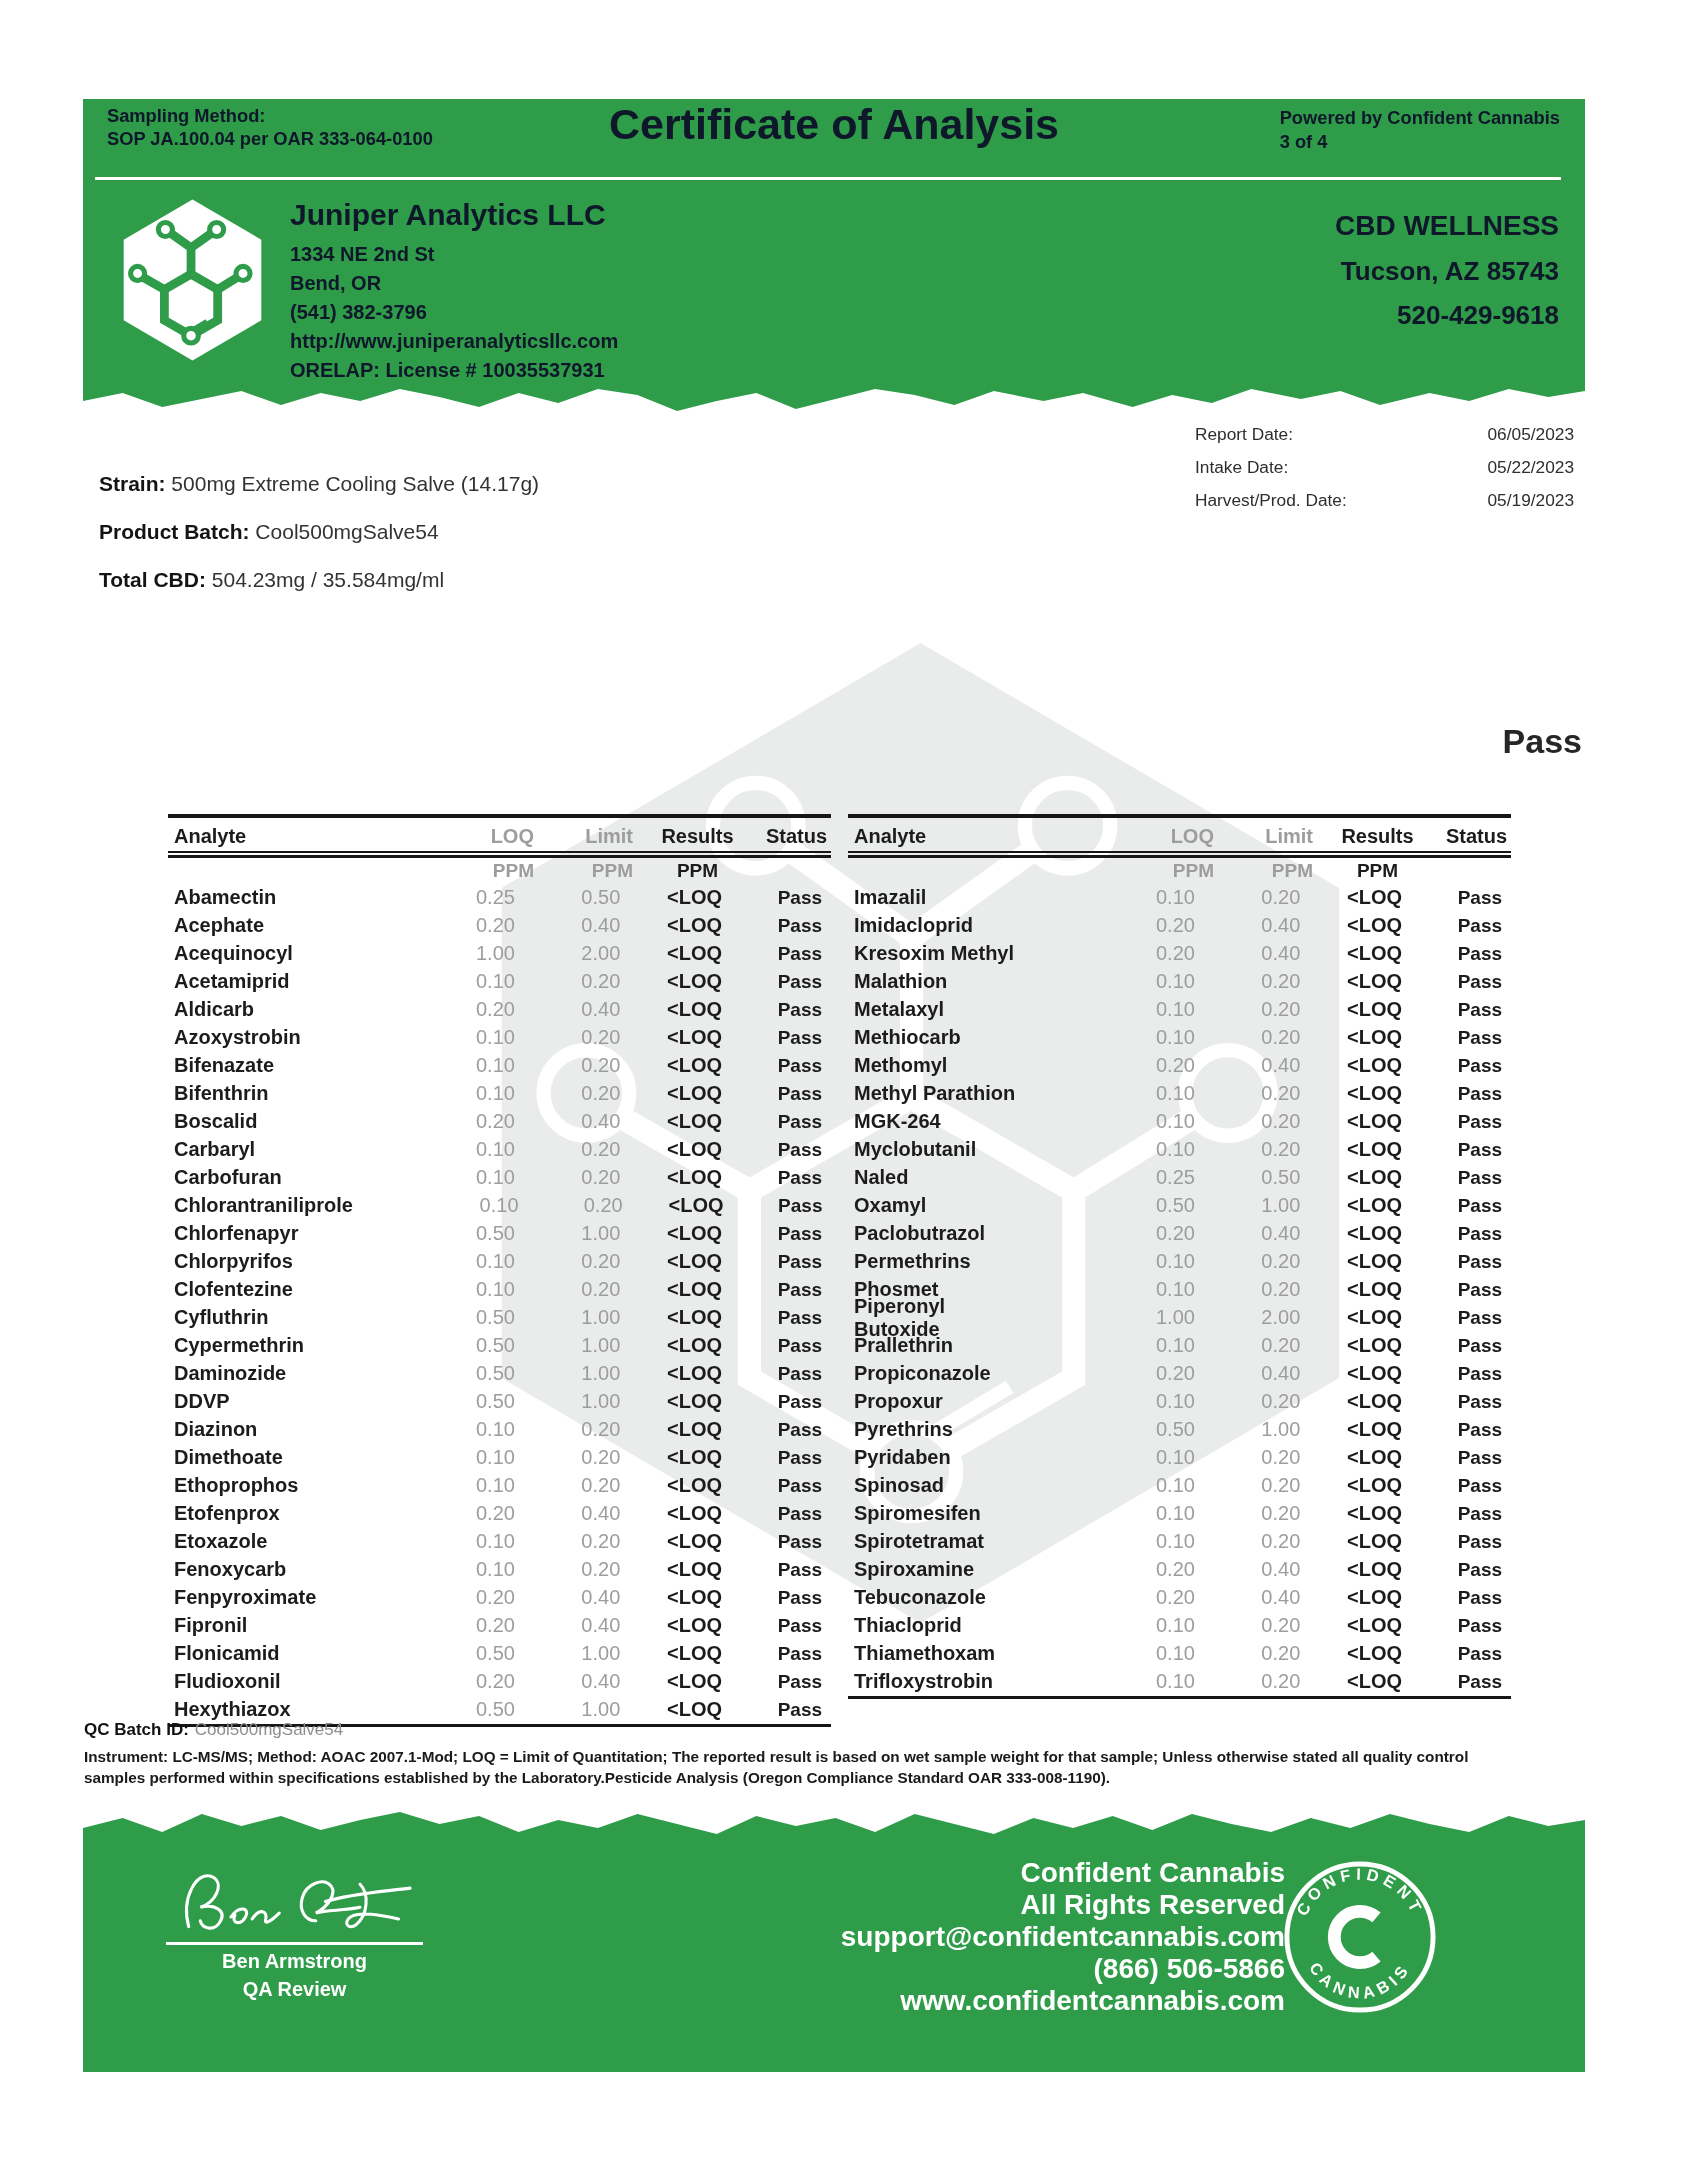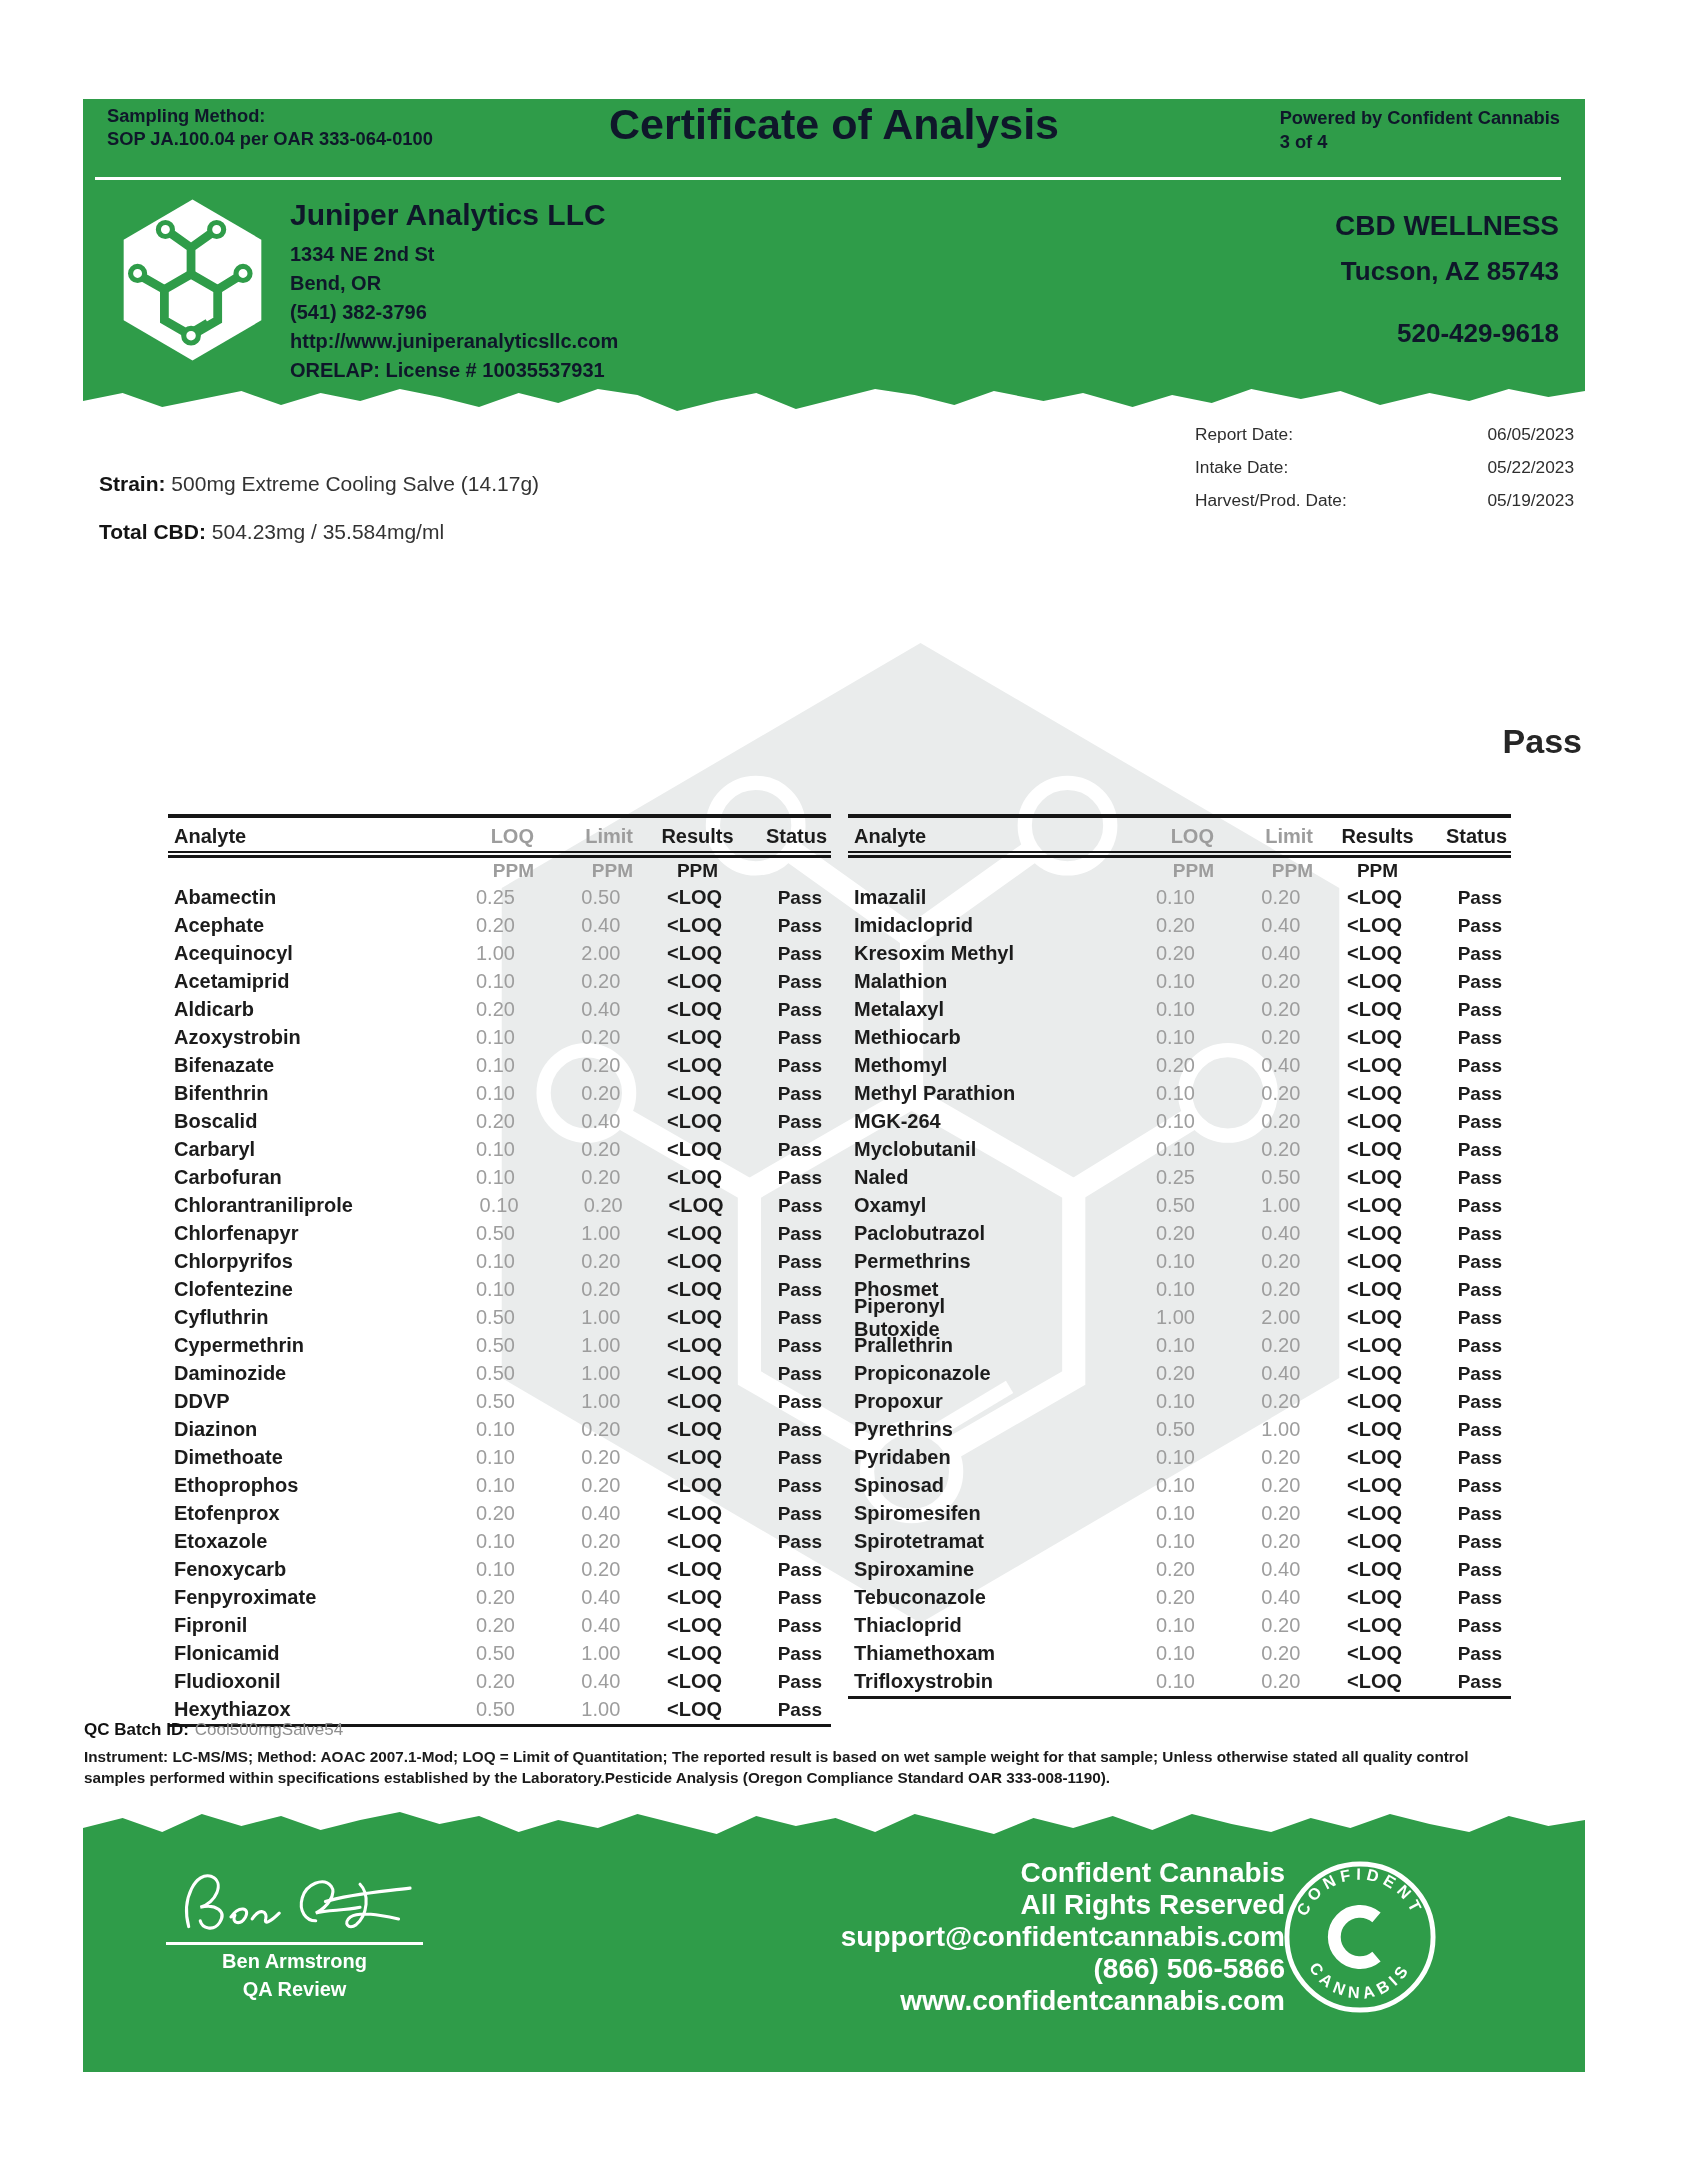--- a/index.html
+++ b/index.html
@@ -16,21 +16,21 @@
   .sampling { position:absolute; left:24px; top:5px; font-size:18.3px; font-weight:700; line-height:23px; }
   .coa-title { position:absolute; left:0; top:1px; width:100%; text-align:center; font-size:43px; font-weight:700; }
   .powered { position:absolute; right:25px; top:7px; font-size:18.3px; font-weight:700; line-height:24px; }
   .hdr-divider { position:absolute; left:12px; right:24px; top:78px; height:2.5px; background:#fff; }
   .ja-logo { position:absolute; left:36px; top:99px; width:147px; height:164px; }
   .lab-block { position:absolute; left:207px; top:99px; }
   .lab-name { font-size:30px; font-weight:700; }
   .lab-lines { margin-top:8px; font-size:20px; font-weight:700; line-height:29px; }
   .client-name { position:absolute; right:26px; top:111px; font-size:28px; font-weight:700; text-align:right; }
   .client-loc  { position:absolute; right:26px; top:157px; font-size:26px; font-weight:700; text-align:right; }
-  .client-phone{ position:absolute; right:26px; top:219px; font-size:26px; font-weight:700; text-align:right; }
+  .client-phone{ position:absolute; right:26px; top:201px; font-size:26px; font-weight:700; text-align:right; }
   
   .report-meta { position:absolute; left:1195px; top:424px; width:379px; font-size:17.3px; color:#2e2e2e; }
   .meta-row { display:flex; justify-content:space-between; height:33px; align-items:flex-start; }
   
   .sample { position:absolute; left:99px; top:472px; font-size:21px; color:#333; }
   .sample-row { height:48px; }
   .sample-row b { color:#141414; }
   
   .overall-pass { position:absolute; left:1386px; top:722px; width:196px; text-align:right;
     font-size:34px; font-weight:700; color:#262626; }
@@ -146,20 +146,24 @@
       <span>05/19/2023</span>
     </div>
   </div>
 
   <div class="sample">
     <div class="sample-row">
       <b>Strain:</b>
       <span>500mg Extreme Cooling Salve (14.17g)</span>
     </div>
     <div class="sample-row">
+      <b>Product Batch:</b>
+      <span>Cool500mgSalve54</span>
+    </div>
+    <div class="sample-row">
       <b>Total CBD:</b>
       <span>504.23mg / 35.584mg/ml</span>
     </div>
   </div>
 
   <div class="overall-pass">Pass</div>
 
   <div class="ptable ptable-left">
     <div class="t-toprule"></div>
     <div class="t-head">

